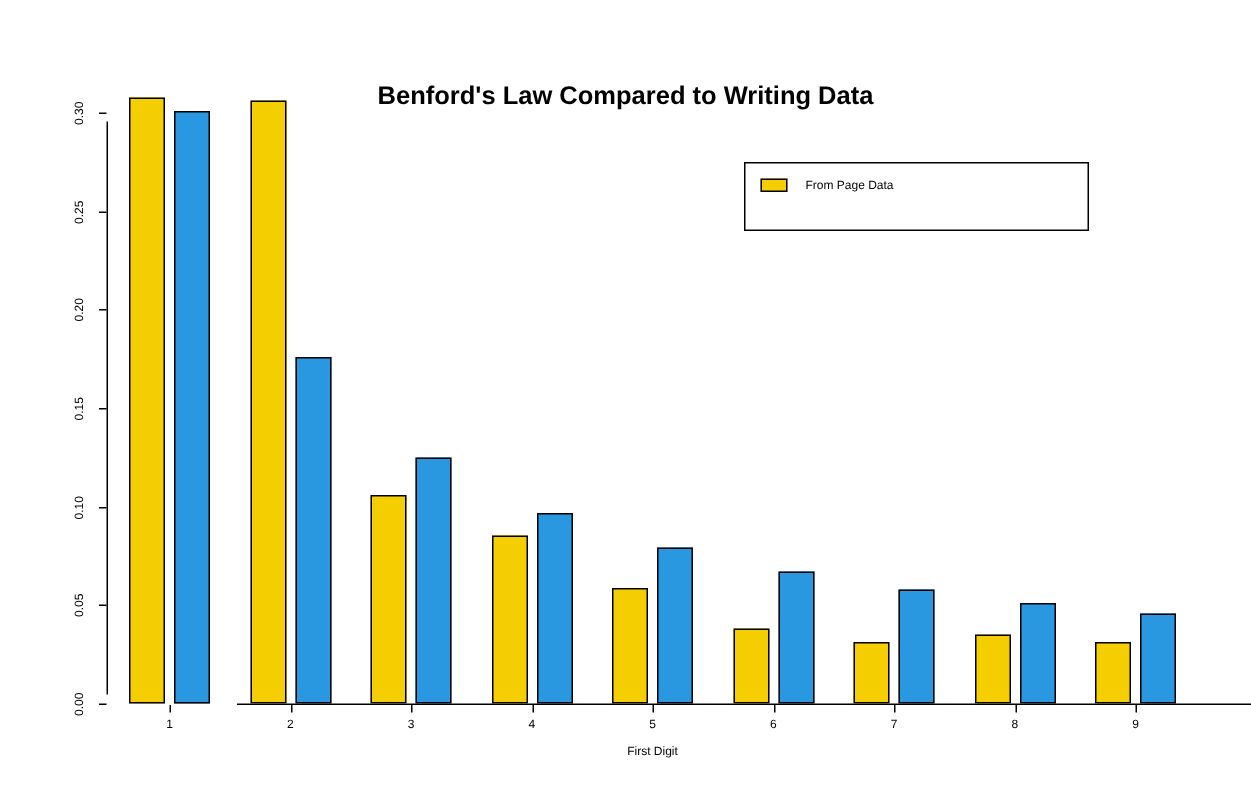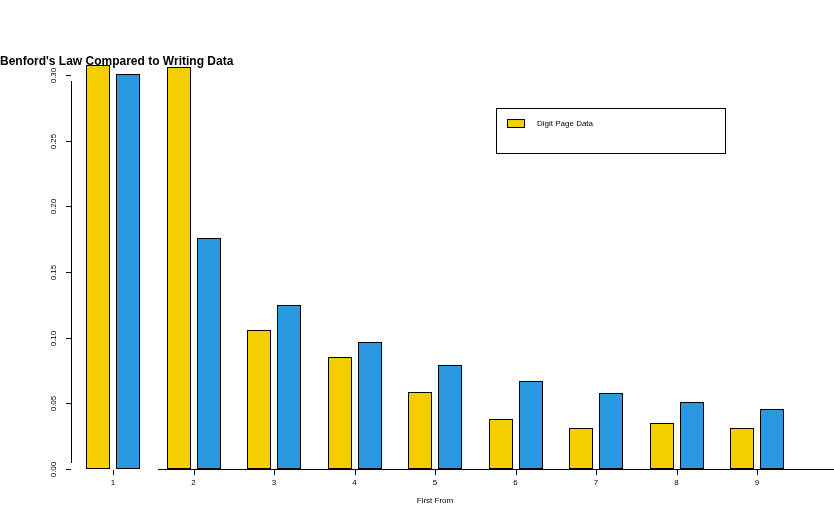--- a/index.html
+++ b/index.html
@@ -16,22 +16,22 @@
   .stage {
     position: relative;
     width: 834px;
     height: 527px;
   }
 
   .chart-title {
     position: absolute;
     left: 0; right: 0;
     top: 54px;
-    text-align: left;
-    font-size: 12px;
+    text-align: center;
+    font-size: 17px;
     font-weight: bold;
   }
 
   
   .plot {
     position: absolute;
     left: 72px;
     top: 75px;
     width: 726px;
     height: 394px;
@@ -206,23 +206,23 @@
         <div class="x-tick-lbl" style="left: 443.5px;">6</div>
         <div class="x-tick-mark" style="left: 443.5px;"></div>
         <div class="x-tick-lbl" style="left: 524px;">7</div>
         <div class="x-tick-mark" style="left: 524px;"></div>
         <div class="x-tick-lbl" style="left: 604.5px;">8</div>
         <div class="x-tick-mark" style="left: 604.5px;"></div>
         <div class="x-tick-lbl" style="left: 685px;">9</div>
         <div class="x-tick-mark" style="left: 685px;"></div>
       </div>
 
-    <div class="x-axis-label">First From</div>
+    <div class="x-axis-label">First Digit</div>
   </div>
 
   <div class="legend">
     <div class="legend-row">
       <span class="swatch yellow"></span>
-      <span>Digit Page Data</span>
+      <span>From Page Data</span>
     </div>
   </div>
 
 </div>
 
 </body></html>

